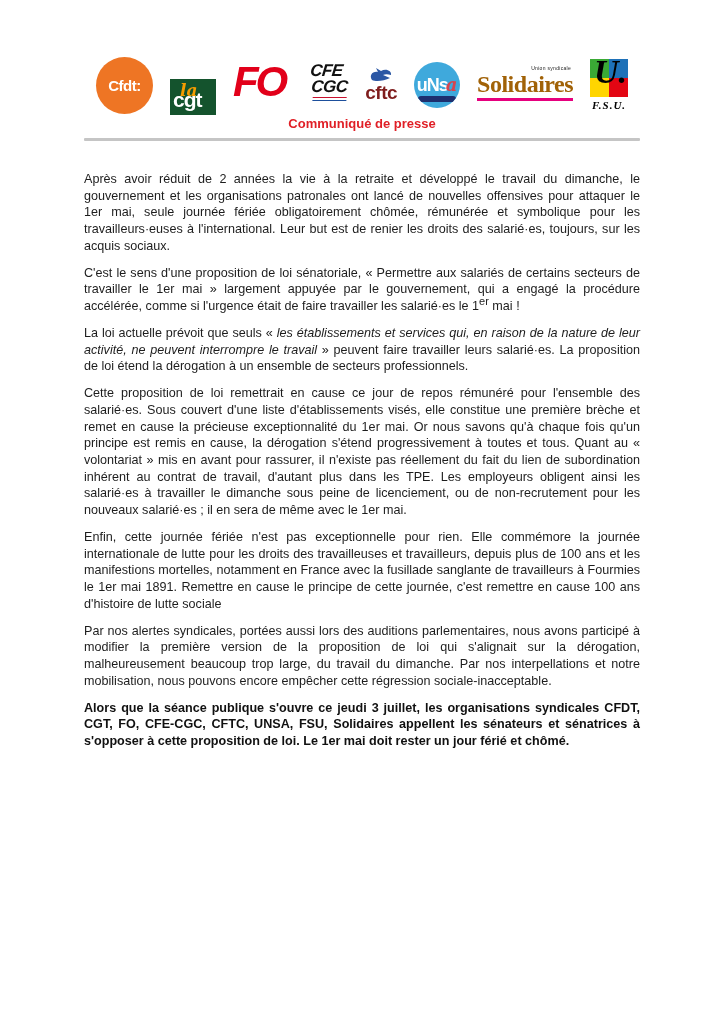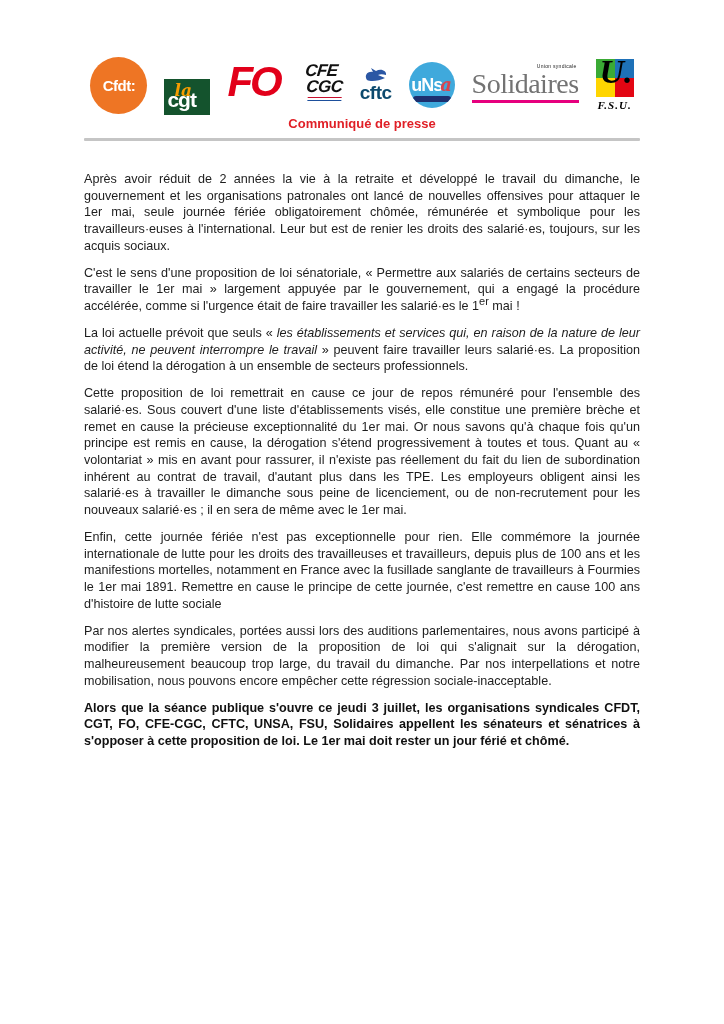--- a/index.html
+++ b/index.html
@@ -56,21 +56,21 @@
     font-size: 17px; color: #111; line-height: 0.95; letter-spacing: -0.5px;
   }
   .cfecgc .l2 { margin-left: 9px; }
   .cfecgc .stripe {
     display: block; width: 34px; height: 4px; margin-left: 12px; margin-top: 2px;
     background: linear-gradient(to bottom, #c8102e 33%, #ffffff 33%, #ffffff 66%, #1d4f9c 66%);
   }
 
   .cftc { gap: 0; }
   .cftc .dove { display: block; margin-bottom: -2px; }
-  .cftc span { color: #0c4a6e; font-weight: 900; font-size: 19px; letter-spacing: -0.5px; }
+  .cftc span { color: #7f1d1d; font-weight: 900; font-size: 19px; letter-spacing: -0.5px; }
 
   .unsa {
     width: 46px; height: 46px; border-radius: 50%;
     background: #3fa9dc; position: relative;
     align-items: center; justify-content: center; overflow: hidden;
   }
   .unsa .unsa-main {
     color: #fff; font-weight: 900; font-size: 18px; letter-spacing: -1px;
   }
   .unsa .unsa-accent {
@@ -80,22 +80,22 @@
   .unsa .band {
     position: absolute; bottom: 6px; left: 4px; right: 4px; height: 6px;
     background: #1d2f6e; border-radius: 3px;
   }
 
   .solidaires { position: relative; align-items: flex-end; padding-bottom: 4px; }
   .solidaires .tiny {
     font-size: 5px; color: #222; letter-spacing: 0.3px; margin-bottom: 1px; margin-right: 2px;
   }
   .solidaires .word {
-    font-family: "Liberation Serif", serif; font-weight: normal;
-    font-size: 28px; color: #737373; letter-spacing: -0.5px; line-height: 1;
+    font-family: "Liberation Serif", serif; font-weight: bold;
+    font-size: 24px; color: #a16207; letter-spacing: -0.5px; line-height: 1;
   }
   .solidaires .magenta-bar { display: block; width: 100%; height: 2.5px; background: #e6007e; margin-top: 2px; }
 
   .fsu { position: relative; }
   .fsu .tiles {
     width: 38px; height: 38px; position: relative;
     display: grid; grid-template-columns: 1fr 1fr; grid-template-rows: 1fr 1fr;
   }
   .fsu .tiles i { display: block; }
   .fsu .t-g { background: #3aaa35; }

